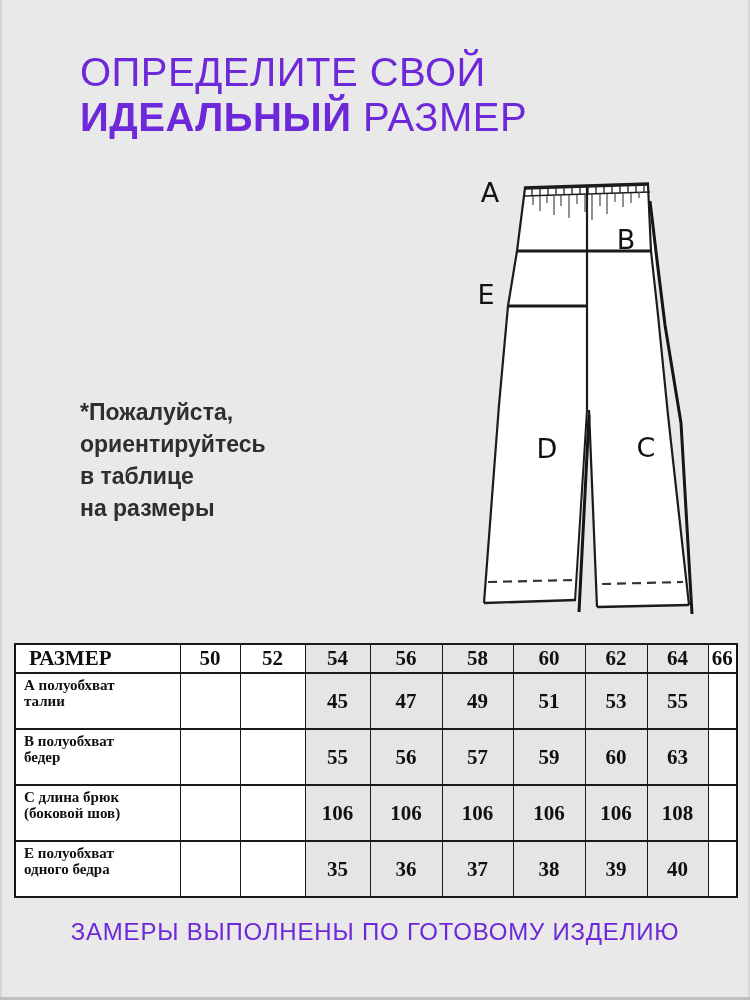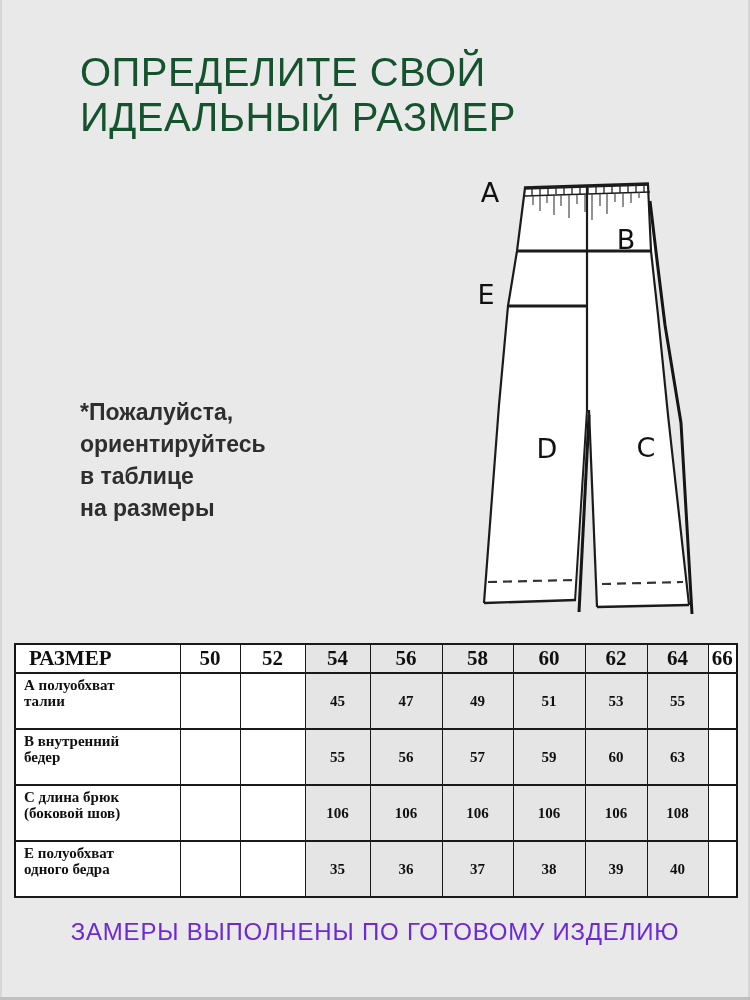--- a/index.html
+++ b/index.html
@@ -9,23 +9,23 @@
     font-family:"Liberation Sans",sans-serif;
     color:#1f1f1f;
   }
   .edge-left,.edge-right{position:absolute;top:0;bottom:0;width:2px;background:#d6d6d6;}
   .edge-left{left:0;} .edge-right{right:0;}
   .edge-bottom{position:absolute;left:0;right:0;bottom:0;height:3px;background:#bfbfbf;}
 
   .title{
     position:absolute;left:80px;top:50px;
     font-size:40px;line-height:45px;letter-spacing:.5px;
-    font-weight:400;color:#14532d;white-space:nowrap;
-  }
-  .title .bold{font-weight:400;}
+    font-weight:400;color:#6d28d9;white-space:nowrap;
+  }
+  .title .bold{font-weight:700;}
 
   .note{
     position:absolute;left:80px;top:396px;
     font-size:23px;line-height:32px;color:#2e2e2e;font-weight:700;
   }
 
   .pants{position:absolute;left:440px;top:165px;}
   .pants text{
     font-family:"DejaVu Sans",sans-serif;
     font-size:27px;fill:#111;
@@ -42,21 +42,21 @@
     border:1px solid #1a1a1a;border-top-width:2px;border-bottom-width:2px;
     padding:0;overflow:hidden;
   }
   .size-table th{height:27px;font-size:21px;font-weight:700;}
   .size-table th.hdr-label{text-align:left;padding-left:13px;}
   .size-table td{height:35px;vertical-align:middle;}
   .size-table td.lbl{
     font-size:15px;line-height:16px;text-align:left;
     padding:1px 4px 18px 8px;
   }
-  .size-table td.val{font-size:15px;text-align:center;}
+  .size-table td.val{font-size:21px;text-align:center;}
   .size-table .shade{background:#e5e5e5;}
 
   .footer{
     position:absolute;left:0;top:918px;width:750px;
     text-align:center;font-size:24px;letter-spacing:.8px;
     color:#6d28d9;font-weight:400;
   }
 </style>
 </head>
 <body>
@@ -145,21 +145,21 @@
         <td class="val shade">45</td>
         <td class="val shade">47</td>
         <td class="val shade">49</td>
         <td class="val shade">51</td>
         <td class="val shade">53</td>
         <td class="val shade">55</td>
         <td class="val"></td>
       </tr>
       <tr>
         <td class="lbl">
-          <div>В  внутренний</div>
+          <div>В  полуобхват</div>
           <div>бедер</div>
         </td>
         <td class="val"></td>
         <td class="val"></td>
         <td class="val shade">55</td>
         <td class="val shade">56</td>
         <td class="val shade">57</td>
         <td class="val shade">59</td>
         <td class="val shade">60</td>
         <td class="val shade">63</td>

